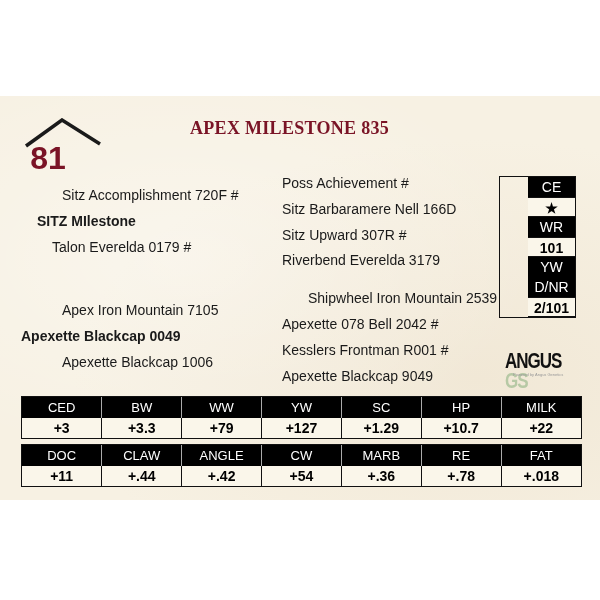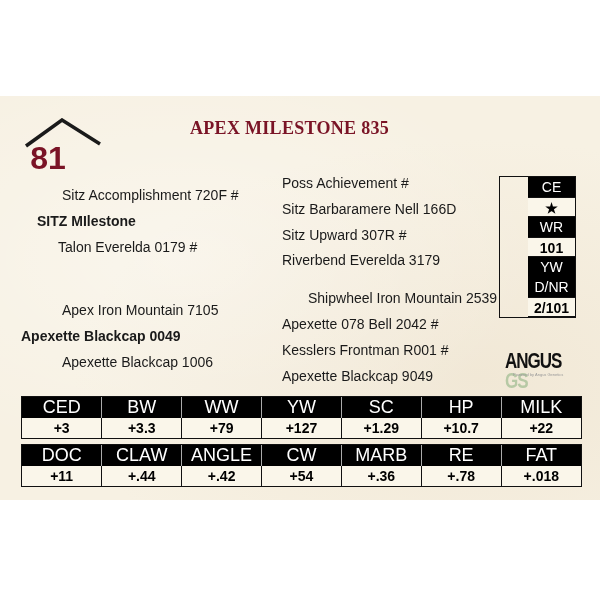--- a/index.html
+++ b/index.html
@@ -15,40 +15,40 @@
   .stats-box { position:absolute; left:499px; top:80px; width:77px; border:1px solid #111; box-sizing:border-box;padding-left:28px; }
   .stats-box .hd { background:#000; color:#fff; text-align:center; font-size:14px; height:20px; line-height:20px; }
   .stats-box .vl { background:#faf6ea; color:#000; text-align:center; font-size:14px; font-weight:bold; height:20px; line-height:20px; border-top:1px solid #111; border-bottom:1px solid #111; box-sizing:border-box; }
   .stats-box .hd.bold { font-weight:normal; }
   .logo { position:absolute; left:505px; top:253px; width:70px; height:30px; }
   .logo .main { font-family:"Liberation Sans", sans-serif; font-weight:bold; font-size:17px; letter-spacing:-1px; color:#111; transform:scaleY(1.25); transform-origin:left top; display:inline-block; }
   .logo .cs { color:#b7c9a5; font-weight:bold; font-size:17px; letter-spacing:-1px; transform:scaleY(1.25); transform-origin:left top; display:inline-block; }
   .logo .tag { position:absolute; left:8px; top:23px; font-size:4px; color:#999; }
   .epd { position:absolute; left:21px; width:561px; border:1px solid #111; box-sizing:border-box; }
   .epd table { width:100%; border-collapse:collapse; table-layout:fixed; }
-  .epd th { background:#000; color:#fff; font-weight:normal; font-size:18px; height:21px; padding:0; border-left:1px solid #aaa; }
+  .epd th { background:#000; color:#fff; font-weight:normal; font-size:13px; height:21px; padding:0; border-left:1px solid #aaa; }
   .epd th:first-child { border-left:none; }
   .epd td { background:#faf6ea; color:#000; font-weight:bold; font-size:14px; height:20px; padding:0; text-align:center; border-left:1px solid #111; }
   .epd td:first-child { border-left:none; }
 </style>
 </head>
 <body>
 
 <div class="card">
 
   <svg class="lot-roof" viewBox="0 0 80 30">
     <polyline points="2,28 38,2 76,26" fill="none" stroke="#1a1a1a" stroke-width="3.5"></polyline>
   </svg>
   <div class="lot-num">81</div>
 
   <div class="title">APEX MILESTONE 835</div>
 
   <div class="ped" style="left:62px; top:91px;">Sitz Accomplishment 720F #</div>
   <div class="ped bold" style="left:37px; top:117px;">SITZ MIlestone</div>
-  <div class="ped" style="left:58px; top:143px;text-align:right;">Talon Everelda 0179 #</div>
+  <div class="ped" style="left:52px; top:143px;text-align:right;">Talon Everelda 0179 #</div>
 
   <div class="ped" style="left:62px; top:206px;">Apex Iron Mountain 7105</div>
   <div class="ped bold" style="left:21px; top:232px;">Apexette Blackcap 0049</div>
   <div class="ped" style="left:62px; top:258px;">Apexette Blackcap 1006</div>
 
   <div class="ped" style="left:282px; top:79px;">Poss Achievement #</div>
   <div class="ped" style="left:282px; top:105px;">Sitz Barbaramere Nell 166D</div>
   <div class="ped" style="left:282px; top:131px;">Sitz Upward 307R #</div>
   <div class="ped" style="left:282px; top:156px;">Riverbend Everelda 3179</div>
 

